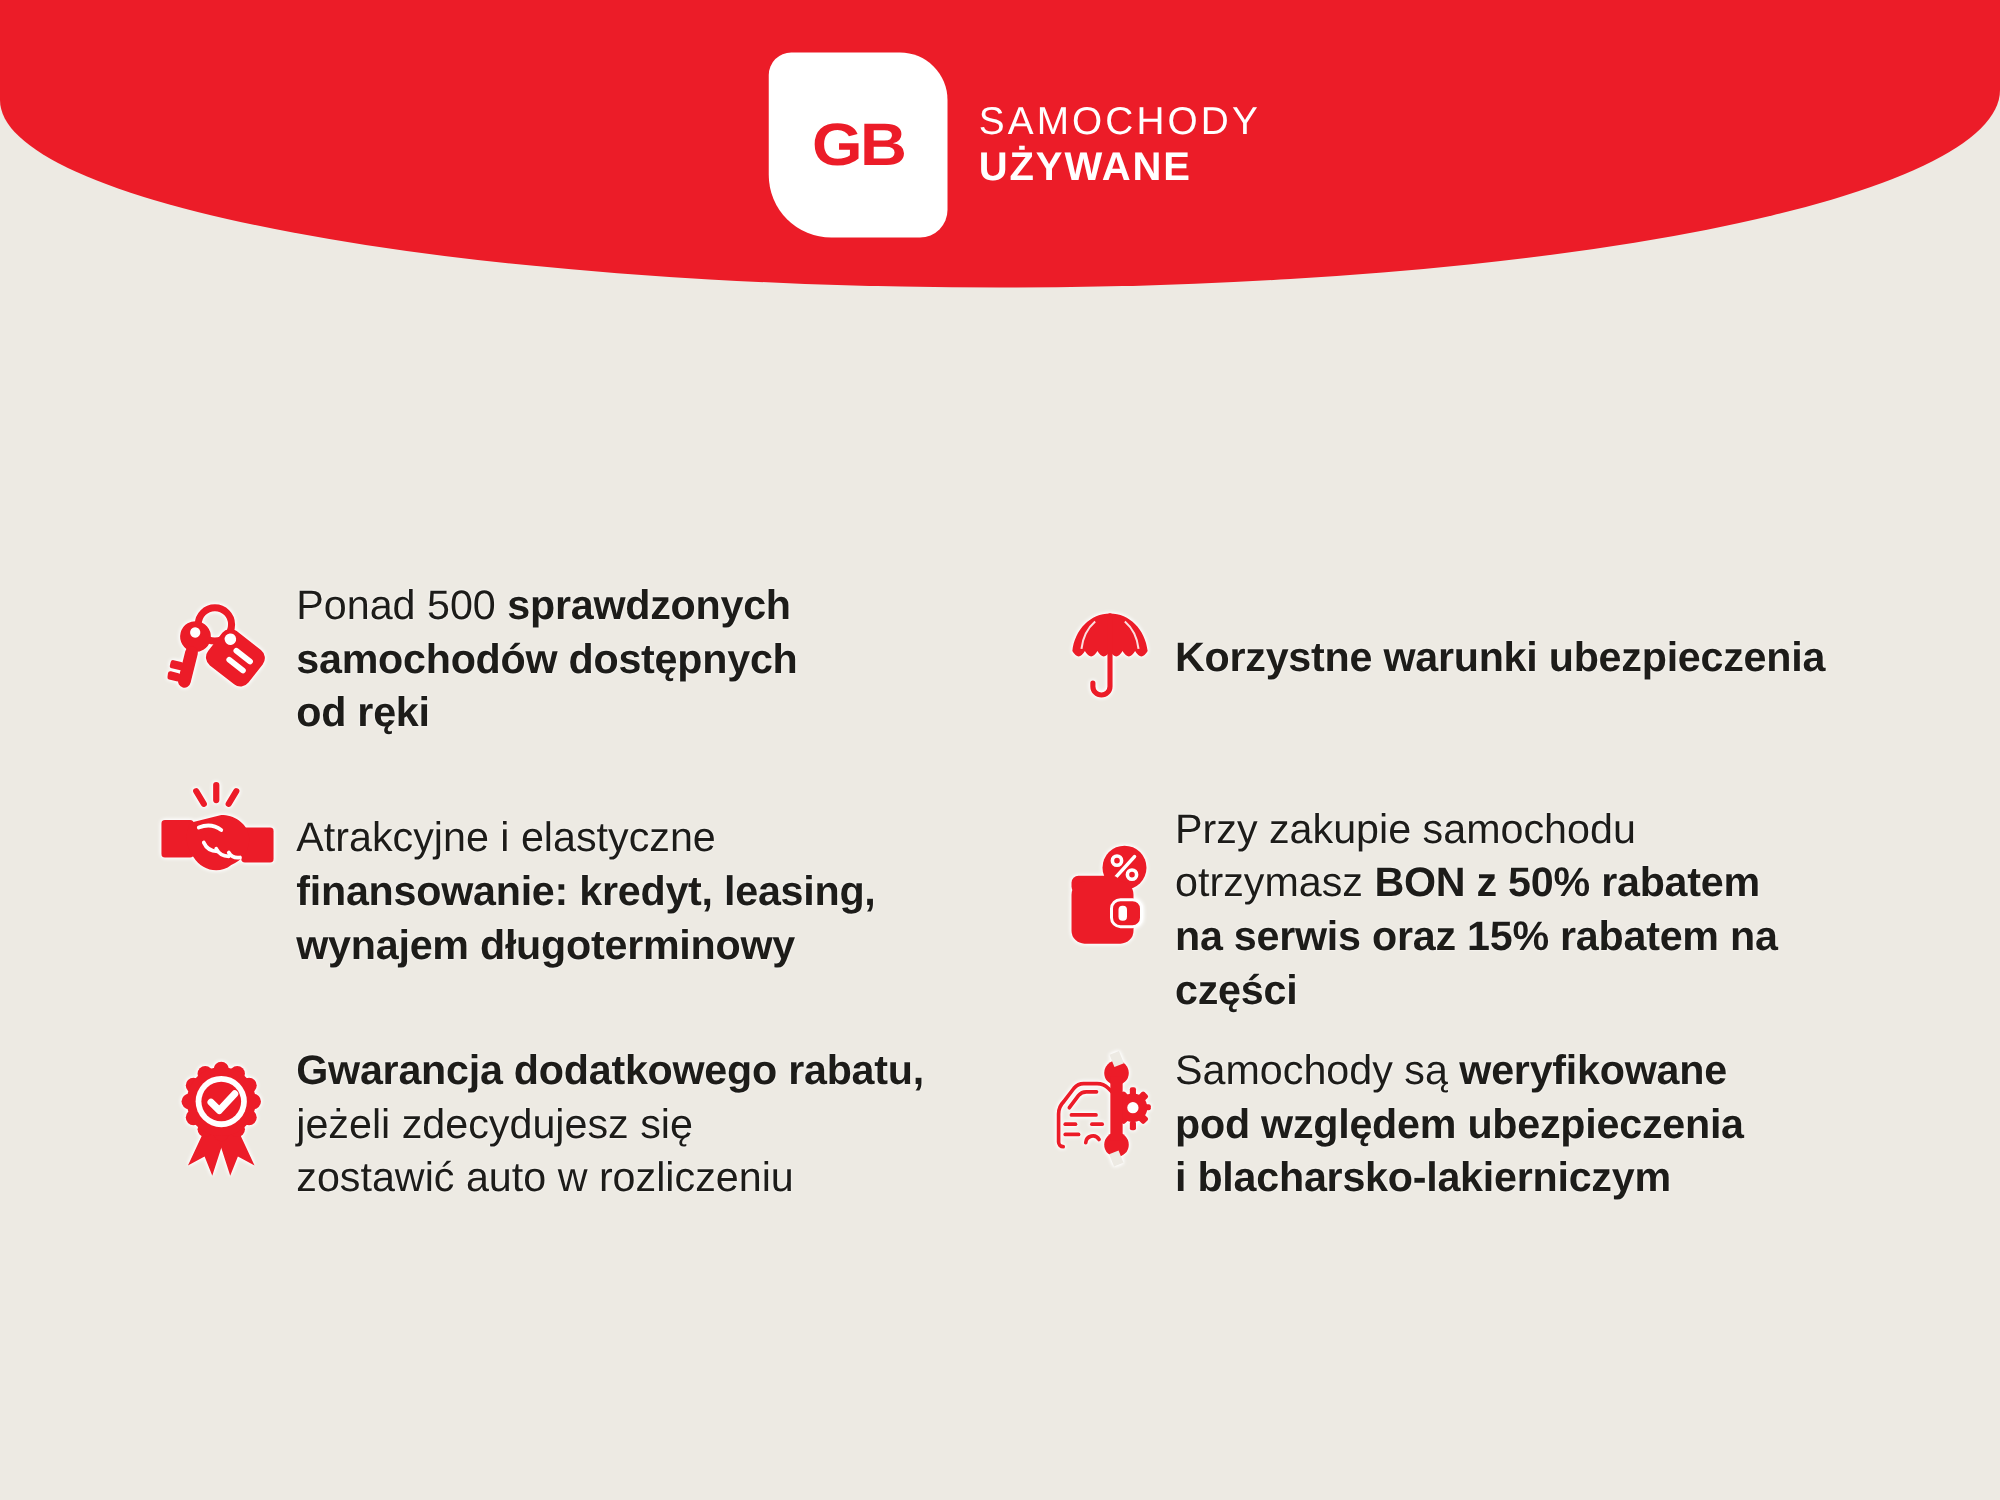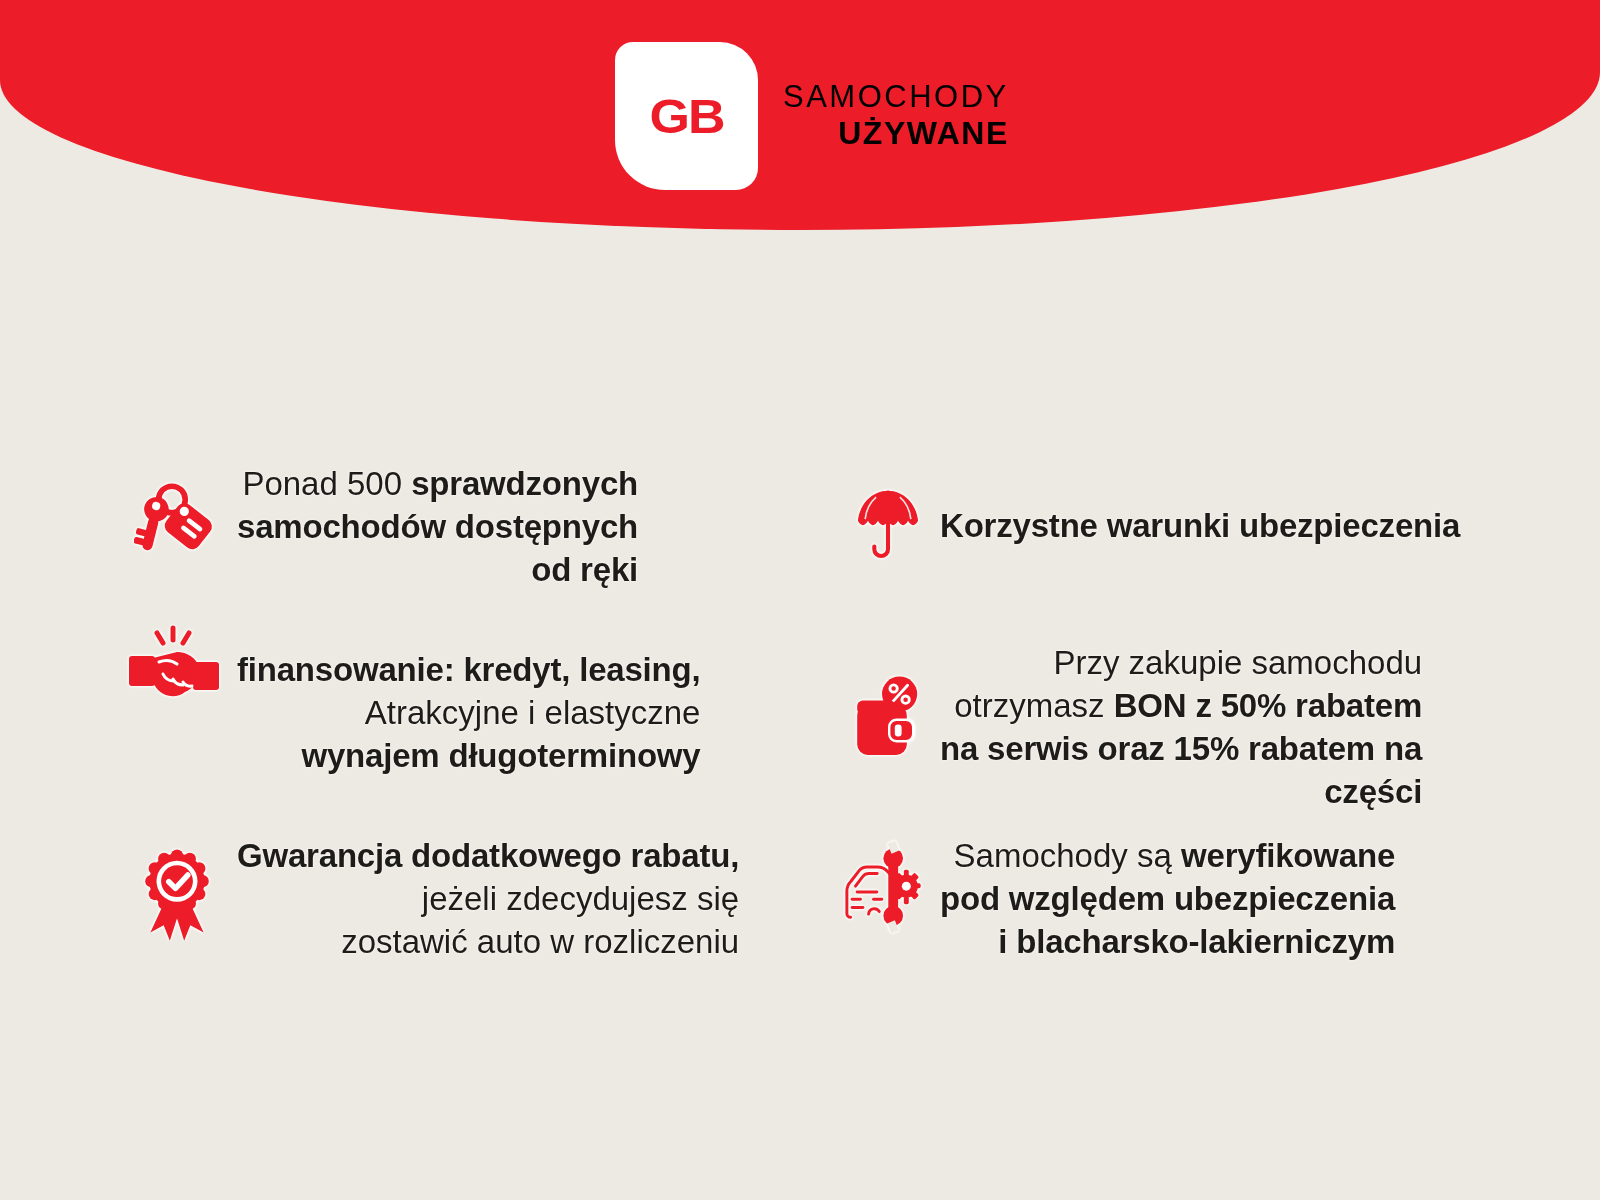--- a/index.html
+++ b/index.html
@@ -5,38 +5,38 @@
 <style>
   :root{
     --red:#EC1C28;
     --bg:#EDEAE3;
     --text:#1D1C19;
   }
   *{margin:0;padding:0;box-sizing:border-box;}
   body{background:#cfcdc7;font-family:"Liberation Sans",sans-serif;}
   .canvas{
     position:relative;width:1600px;height:1200px;margin:0 auto;
-    background:var(--bg);overflow:hidden;text-align:right;
+    background:var(--bg);overflow:hidden;
   }
   
   .hero{
     position:absolute;left:0;top:0;width:1600px;height:230px;
     background:var(--red);
     border-radius:0 0 50% 50% / 0 0 158px 150px;
   }
   .logo-box{
     position:absolute;left:615px;top:42px;width:143px;height:148px;
     background:#fff;border-radius:18px 38px 22px 50px;
     display:flex;align-items:center;justify-content:center;
   }
   .logo-text{
     color:var(--red);font-weight:700;font-size:52px;letter-spacing:-2px;
     transform:scaleY(0.92);
   }
-  .brand-title{position:absolute;left:783px;top:80px;color:#000000;}
+  .brand-title{position:absolute;left:783px;top:80px;color:#ffffff;}
   .brand-line1{font-size:31px;font-weight:500;letter-spacing:2.5px;line-height:33px;}
   .brand-line2{font-size:32px;font-weight:700;letter-spacing:1.5px;line-height:36px;margin-top:2px;}
   
   .feature{position:absolute;}
   .feature .icon{position:absolute;display:block;color:var(--red);
     filter:drop-shadow(0 0 1.5px #ffffff) drop-shadow(0 0 1px #ffffff);}
   .feature .icon svg{display:block;}
   .feature-text{
     color:var(--text);font-size:33px;line-height:43px;font-weight:400;
     filter:drop-shadow(0 0 1px #ffffff);
@@ -106,22 +106,22 @@
         <path d="M24,36 L48,30 C58,30 68,36 70,46 C72,56 66,66 56,70 C46,78 32,74 26,64 C20,56 18,44 24,36 Z" fill="currentColor"></path>
         <g stroke="#fff" stroke-width="3" fill="none" stroke-linecap="round">
           <path d="M34,52 q3,7 11,7"></path>
           <path d="M44,57 q3,6 10,6"></path>
           <path d="M54,60 q3,5 9,4"></path>
           <path d="M30,40 q10,-4 18,2"></path>
         </g>
       </svg>
     </span>
     <div class="feature-text">
+        <div class="line"><span>Atrakcyjne i elastyczne</span></div>
         <div class="line"><span class="b">finansowanie: kredyt, leasing,</span></div>
-        <div class="line"><span>Atrakcyjne i elastyczne</span></div>
         <div class="line"><span class="b">wynajem długoterminowy</span></div>
       </div>
   </section>
 
   <section class="feature f3">
     <span class="icon">
       <svg width="82" height="103" viewBox="0 0 80 100" aria-hidden="true">
         <path d="M27,60 L14,88 L27,81 L33,96 L42,68 Z" fill="currentColor"></path>
         <path d="M53,60 L66,88 L53,81 L47,96 L38,68 Z" fill="currentColor"></path>
         <g fill="currentColor">

